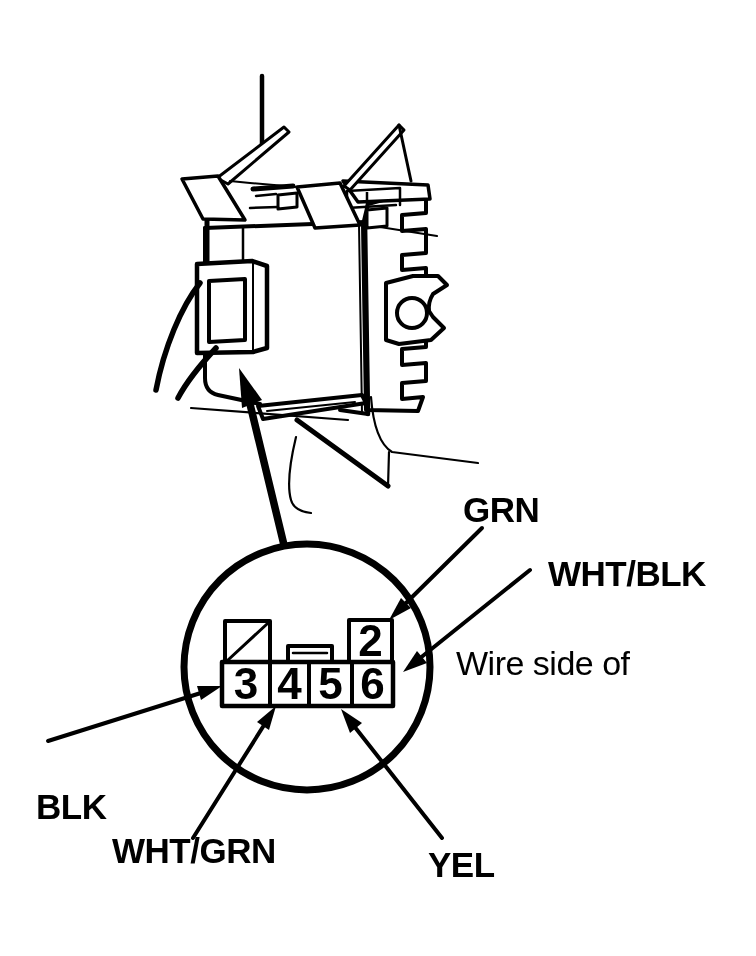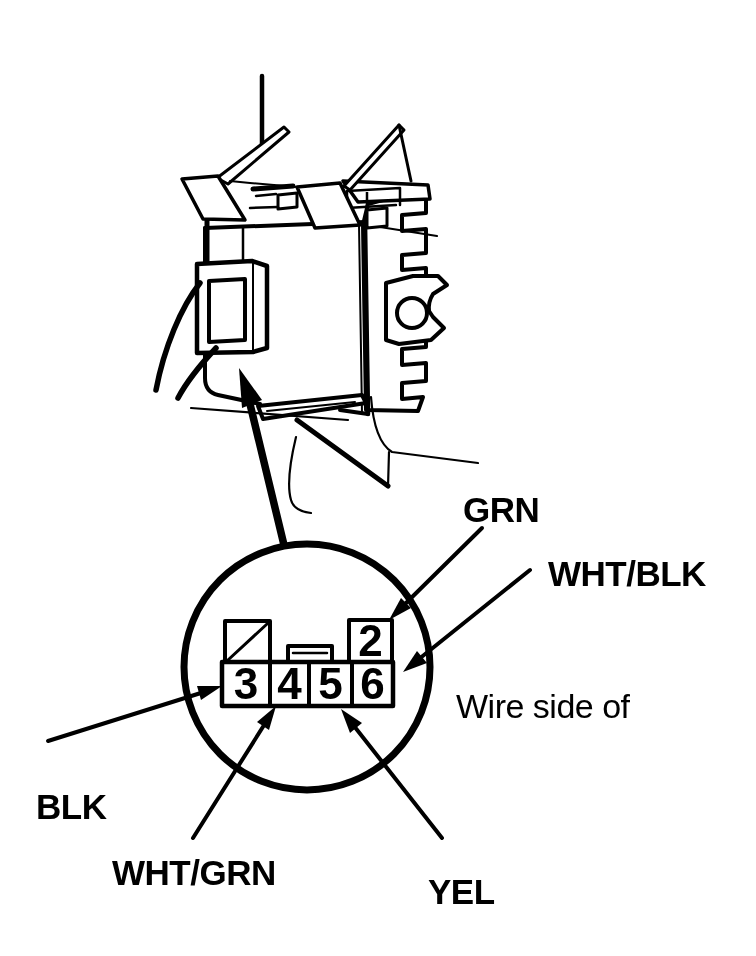--- a/index.html
+++ b/index.html
@@ -7,21 +7,21 @@
     position:relative;width:756px;height:956px;background:#ffffff;
     font-family:"Liberation Sans",sans-serif;color:#000;overflow:hidden;
   }
   .art{position:absolute;left:0;top:0;}
   .wire-label{
     position:absolute;font-weight:700;font-size:35px;line-height:1;
     white-space:nowrap;letter-spacing:-0.5px;
   }
   .note{
     position:absolute;font-weight:400;font-size:34px;line-height:1.15;
-    white-space:nowrap;letter-spacing:-0.5px;margin-top:43px;
+    white-space:nowrap;letter-spacing:-0.5px;
   }
   .tnum{
     position:absolute;font-weight:700;font-size:44px;text-align:center;
     letter-spacing:0;
   }
 </style>
 </head>
 <body>
 
 <div class="page">
@@ -142,20 +142,20 @@
 
   <div class="tnum" style="left:349px;top:620px;width:43px;height:42px;line-height:42px;">2</div>
   <div class="tnum" style="left:222px;top:662px;width:48px;height:44px;line-height:44px;">3</div>
   <div class="tnum" style="left:270px;top:662px;width:39px;height:44px;line-height:44px;">4</div>
   <div class="tnum" style="left:309px;top:662px;width:43px;height:44px;line-height:44px;">5</div>
   <div class="tnum" style="left:352px;top:662px;width:41px;height:44px;line-height:44px;">6</div>
 
   <div class="wire-label" style="left:456px;top:492px;margin-left:7px;">GRN</div>
   <div class="wire-label" style="left:548px;top:556px;">WHT/BLK</div>
   <div class="wire-label" style="left:36px;top:789px;">BLK</div>
-  <div class="wire-label" style="left:112px;top:855px;">WHT/GRN</div>
-  <div class="wire-label" style="left:428px;top:874px;">YEL</div>
+  <div class="wire-label" style="left:112px;top:833px;">WHT/GRN</div>
+  <div class="wire-label" style="left:428px;top:847px;">YEL</div>
 
   <div class="note" style="left:456px;top:644px;">
     <div>Wire side of</div>
   </div>
 
 </div>
 
 </body></html>

